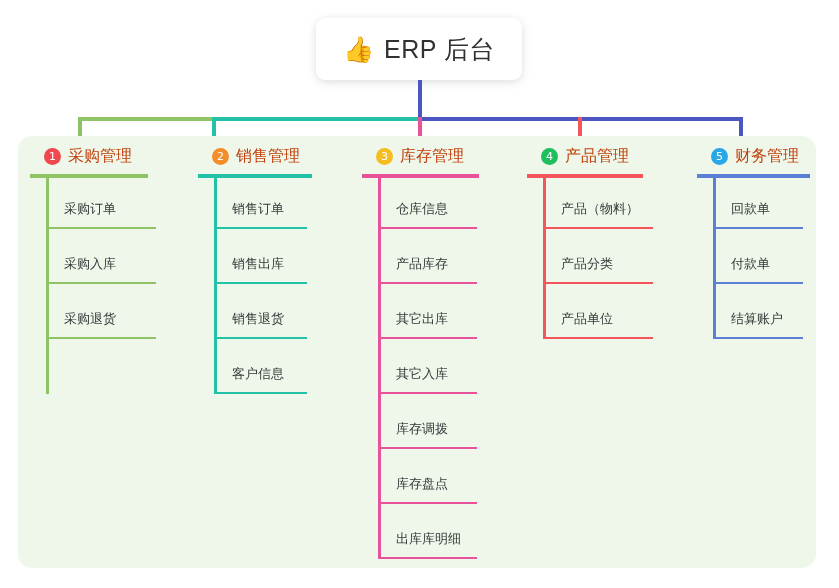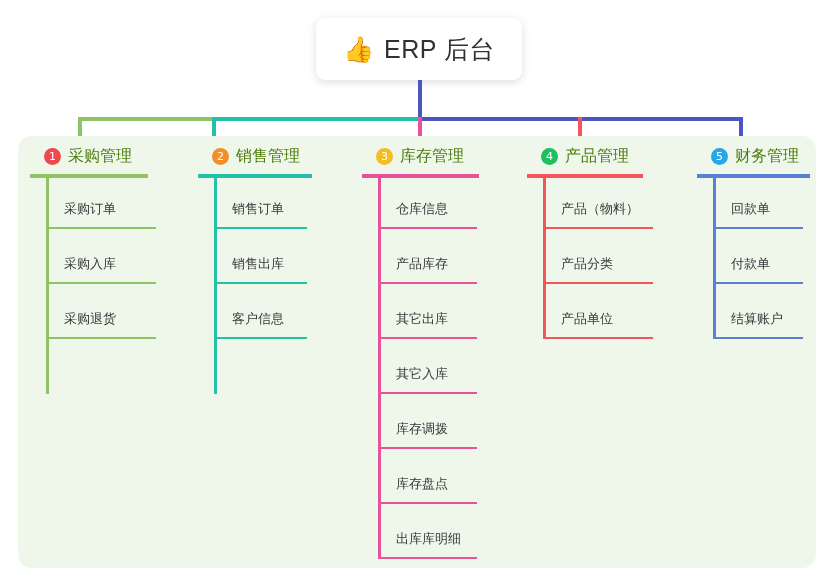--- a/index.html
+++ b/index.html
@@ -40,21 +40,21 @@
 
   
   .col{position:absolute;top:0;}
   .col-head{position:relative;height:40px;display:flex;align-items:center;gap:7px;padding-left:14px;}
   .badge{
     width:17px;height:17px;border-radius:50%;
     display:flex;align-items:center;justify-content:center;
     color:#ffffff;font-size:11px;line-height:1;flex:none;
     font-family:"DejaVu Sans",sans-serif;
   }
-  .col-title{font-size:16px;color:#4d7c0f;white-space:nowrap;}
+  .col-title{font-size:16px;color:#c2410c;white-space:nowrap;}
   .col-rule{position:absolute;left:0;top:38px;height:4px;}
   .spine{position:absolute;left:16px;top:38px;width:3px;}
   .items{position:absolute;left:16px;top:38px;}
   .item{position:relative;height:55px;}
   .item-label{
     position:absolute;left:18px;bottom:11px;
     font-size:13px;color:#37393b;white-space:nowrap;margin-top:8px;
   }
   .item-rule{position:absolute;left:0;bottom:0;height:2px;}
 </style>
@@ -117,20 +117,24 @@
           <div class="items">
             <div class="item" style="width: 93px;">
               <span class="item-label">销售订单</span>
               <div class="item-rule" style="width: 93px; background: rgb(34, 193, 168);"></div>
             </div>
             <div class="item" style="width: 93px;">
               <span class="item-label">销售出库</span>
               <div class="item-rule" style="width: 93px; background: rgb(34, 193, 168);"></div>
             </div>
             <div class="item" style="width: 93px;">
+              <span class="item-label">销售退货</span>
+              <div class="item-rule" style="width: 93px; background: rgb(34, 193, 168);"></div>
+            </div>
+            <div class="item" style="width: 93px;">
               <span class="item-label">客户信息</span>
               <div class="item-rule" style="width: 93px; background: rgb(34, 193, 168);"></div>
             </div>
           </div>
         </div>
         <div class="col" style="left: 344px;">
           <div class="col-head">
             <span class="badge" style="background: rgb(244, 189, 34);">3</span>
             <span class="col-title">库存管理</span>
           </div>

